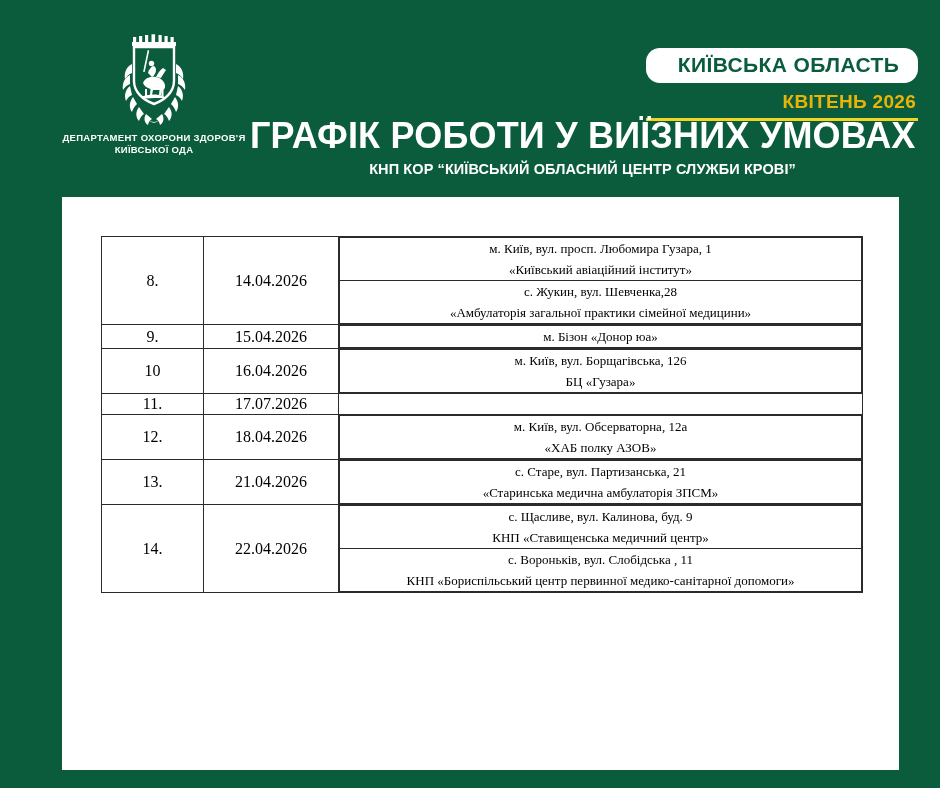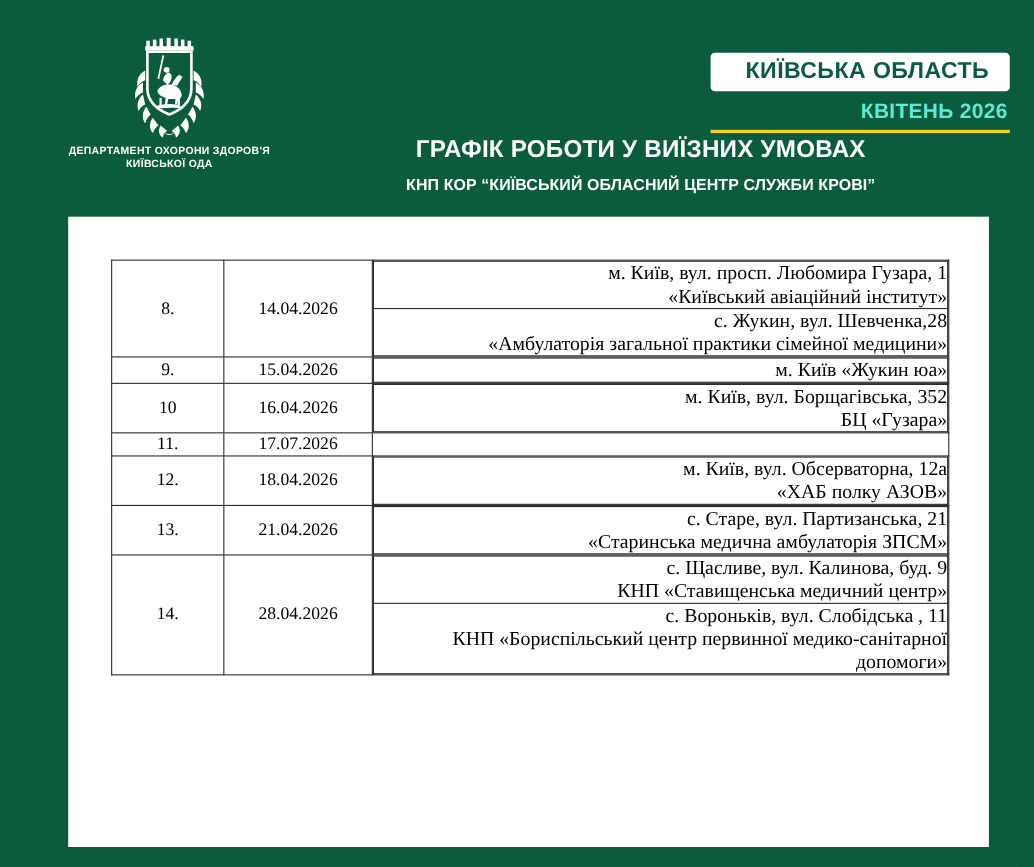--- a/index.html
+++ b/index.html
@@ -58,35 +58,35 @@
   
   #badge-block {
     position: absolute;
     right: 22px;
     top: 48px;
     width: 272px;
   }
   #region-badge {
     display: block;
     background: #ffffff;
-    border-radius: 4px;
+    border-radius: 14px;
     padding: 5px 14px 6px 27px;
     text-align: center;
     color: #0a5c3c;
     font-size: 21px;
     font-weight: bold;
     letter-spacing: 0.4px;
     line-height: 24px;
     box-sizing: border-box;
   }
   #month-year {
     margin-top: 8px;
     text-align: right;
     padding-right: 2px;
-    color: #5eead4;
+    color: #eab308;
     font-size: 19px;
     font-weight: bold;
     letter-spacing: 0.3px;
     line-height: 22px;
   }
   #yellow-rule {
     margin-top: 5px;
     height: 3px;
     background: #f2d423;
     width: 100%;
@@ -95,21 +95,21 @@
   
   #title-block {
     position: absolute;
     left: 250px;
     top: 120px;
     width: 665px;
     text-align: center;
   }
   #main-title {
     color: #ffffff;
-    font-size: 22px;
+    font-size: 36px;
     font-weight: bold;
     letter-spacing: 0.2px;
     line-height: 32px;
     white-space: nowrap;
   }
   #sub-title {
     margin-top: 9px;
     color: #ffffff;
     font-size: 14.5px;
     font-weight: bold;
@@ -160,23 +160,23 @@
   }
   table.addr-sub {
     width: 100%;
     border-collapse: collapse;
     table-layout: fixed;
   }
   table.addr-sub td {
     border: none;
     border-bottom: 1px solid #2b2b2b;
     padding: 5px 0 6px 10px;
-    font-size: 18px;
+    font-size: 13px;
     line-height: 21px;
-    text-align: right;
+    text-align: center;
   }
   table.addr-sub tr:last-child td {
     border-bottom: none;
     margin-top: 42px;
   }
   .addr-line { display: block; white-space: pre-wrap; }
 </style>
 </head>
 <body>
 
@@ -289,36 +289,36 @@
             </td>
           </tr>
           <tr>
             <td class="num">9.</td>
             <td class="date">15.04.2026</td>
             <td class="addrcell">
               <table class="addr-sub">
                 <tbody>
                   <tr>
                     <td>
-                      <span class="addr-line">м. Київ «Жукин юа»</span>
+                      <span class="addr-line">м. Бізон «Донор юа»</span>
                     </td>
                   </tr>
                 </tbody>
               </table>
             </td>
           </tr>
           <tr>
             <td class="num">10</td>
             <td class="date">16.04.2026</td>
             <td class="addrcell">
               <table class="addr-sub">
                 <tbody>
                   <tr>
                     <td>
-                      <span class="addr-line">м. Київ, вул. Борщагівська, 352</span>
+                      <span class="addr-line">м. Київ, вул. Борщагівська, 126</span>
                       <span class="addr-line">БЦ «Гузара»</span>
                     </td>
                   </tr>
                 </tbody>
               </table>
             </td>
           </tr>
           <tr>
             <td class="num">11.</td>
             <td class="date">17.07.2026</td>
@@ -356,21 +356,21 @@
                       <span class="addr-line">с. Старе, вул. Партизанська, 21</span>
                       <span class="addr-line">«Старинська медична амбулаторія ЗПСМ»</span>
                     </td>
                   </tr>
                 </tbody>
               </table>
             </td>
           </tr>
           <tr>
             <td class="num">14.</td>
-            <td class="date">28.04.2026</td>
+            <td class="date">22.04.2026</td>
             <td class="addrcell">
               <table class="addr-sub">
                 <tbody>
                   <tr>
                     <td>
                       <span class="addr-line">с. Щасливе, вул. Калинова, буд. 9</span>
                       <span class="addr-line">КНП «Ставищенська медичний центр»</span>
                     </td>
                   </tr>
                   <tr>

